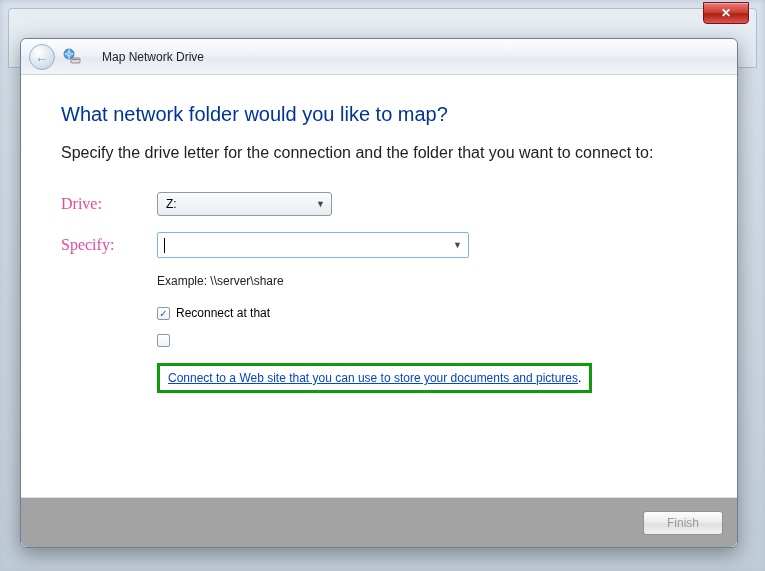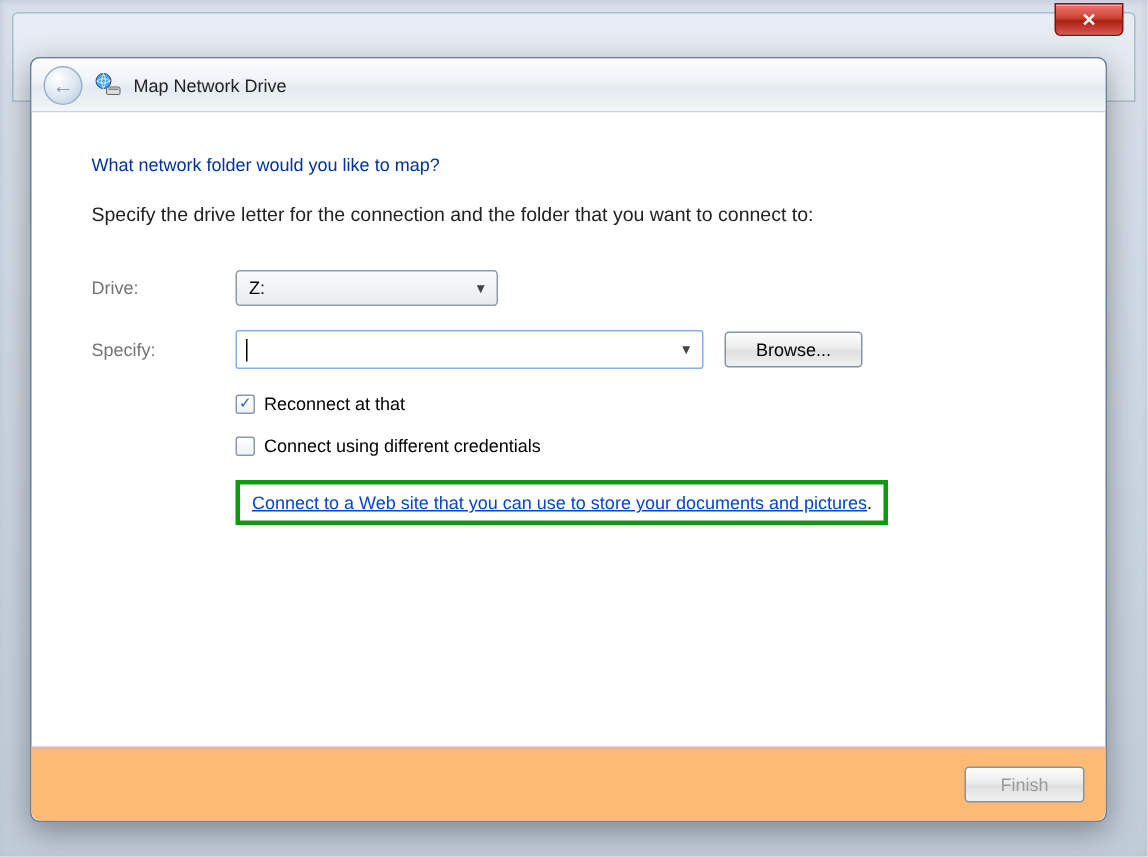--- a/index.html
+++ b/index.html
@@ -82,47 +82,48 @@
       justify-content: center;
       color: #8a9aab;
       font-size: 14px;
     }
     .app-icon {
       width: 18px;
       height: 18px;
       position: relative;
     }
     .app-icon svg { width: 18px; height: 18px; }
-    .title-text { font-size: 12px; color: #222; }
+    .title-text { font-size: 12px; color: #222; margin-left: 13px; }
     .content {
       flex: 1;
       padding: 28px 40px 12px 40px;
       display: flex;
       flex-direction: column;
     }
     .heading {
       color: #003399;
-      font-size: 12px;
+      font-size: 20px;
       font-weight: normal;
       margin-bottom: 18px;
     }
     .instruction {
       color: #222;
-      font-size: 13px;
+      font-size: 16px;
       margin-bottom: 30px;
     }
     .form-row {
       display: flex;
       align-items: center;
       margin-bottom: 16px;
     }
     .label-col {
       width: 96px;
-      font-size: 12px;
-      color: #737373;
+      font-size: 16px;
+      color: #ec4899;
+      font-family: Liberation Serif, serif;
     }
     .drive-select {
       width: 175px;
       height: 24px;
       border: 1px solid #919aa3;
       border-radius: 3px;
       background: linear-gradient(#fafbfc, #e8ecef);
       display: flex;
       align-items: center;
       justify-content: space-between;
@@ -187,21 +188,21 @@
       display: inline-block;
       margin-top: 2px;
     }
     .link {
       color: #0645cc;
       font-size: 12px;
     }
     .footer {
       height: 50px;
       border-top: 1px solid #d6dde5;
-      background: #fdba74;
+      background: #a3a3a3;
       border-radius: 0 0 6px 6px;
       display: flex;
       align-items: center;
       justify-content: flex-end;
       padding: 0 14px;
       gap: 10px;
     }
     .footer-btn { width: 80px; }
     .footer-btn.disabled { color: #9a9a9a; }
   </style>
@@ -243,36 +244,33 @@
         <span class="dd-arrow">▼</span>
       </div>
     </div>
 
     <div class="form-row">
       <div class="label-col">Specify:</div>
       <div class="folder-combo">
         <span class="cursor"></span>
         <span class="dd-arrow">▼</span>
       </div>
-      <div class="browse-btn">
-        <span>Browse...</span>
-      </div>
-    </div>
-
+    </div>
+
+    <div class="indent example">Example: \\server\share</div>
 
     <div class="indent check-row">
       <div class="checkbox">
         <span>✓</span>
       </div>
       <span>Reconnect at that</span>
     </div>
 
     <div class="indent check-row">
       <div class="checkbox"></div>
-      <span>Connect using different credentials</span>
     </div>
 
     <div class="indent">
       <span class="highlight-box">
         <a class="link" href="#"><span>Connect to a Web site that you can use to store your documents and pictures</span></a><span>.</span>
       </span>
     </div>
 
   </div>
 

